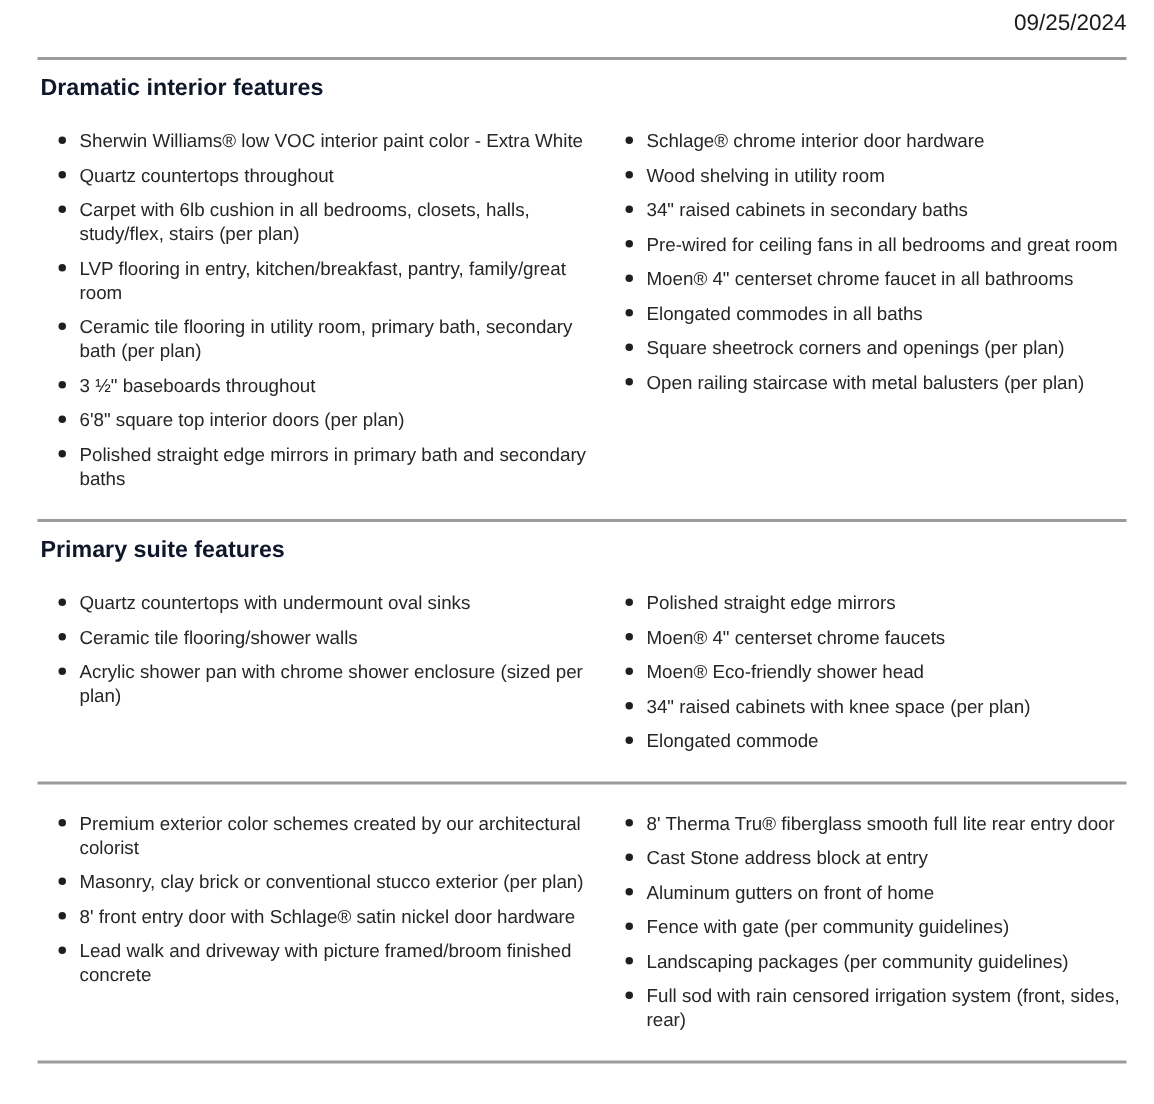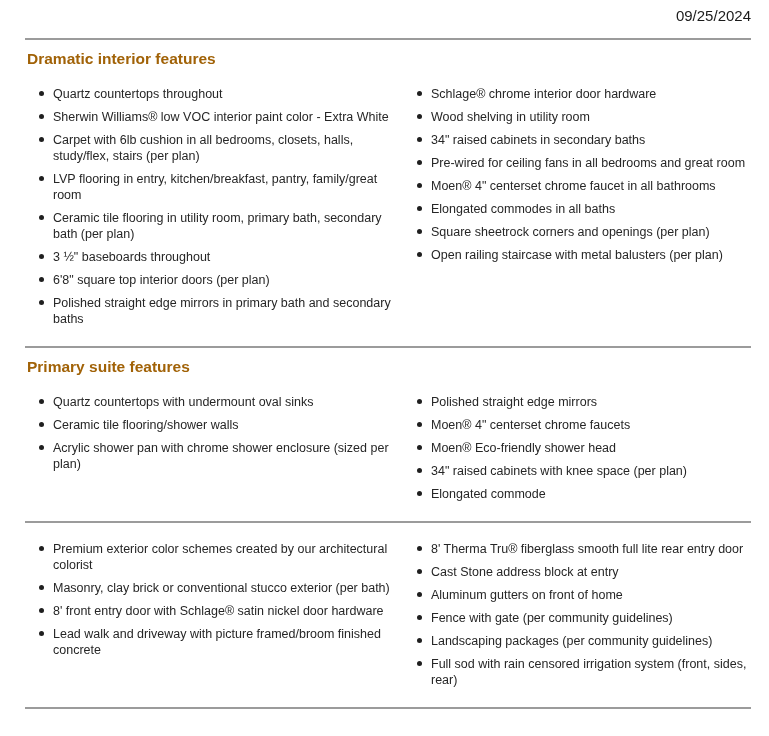--- a/index.html
+++ b/index.html
@@ -30,21 +30,21 @@
   .divider {
     height: 2px;
     background: #9b9b9b;
     margin-top: 13px;
   }
   .feature-section .section-title {
     margin: 10px 0 0 2px;
     font-size: 15.5px;
     line-height: 18px;
     font-weight: 700;
-    color: #a16207;
+    color: #0f172a;
   }
   .columns {
     display: flex;
     gap: 10px;
     margin-top: 18px;
   }
   ul.col {
     list-style: none;
     margin: 0;
     padding: 0;
@@ -78,25 +78,25 @@
 <div class="page">
   <div class="date-row">09/25/2024</div>
   <div class="divider"></div>
   <main id="sections">
   <section class="feature-section">
     <h2 class="section-title">Dramatic interior features</h2>
     <div class="columns">
       <ul class="col col-left">
             <li class="feature-item">
               <span class="bullet"></span>
+              <span class="item-text">Sherwin Williams® low VOC interior paint color - Extra White</span>
+            </li>
+            <li class="feature-item">
+              <span class="bullet"></span>
               <span class="item-text">Quartz countertops throughout</span>
-            </li>
-            <li class="feature-item">
-              <span class="bullet"></span>
-              <span class="item-text">Sherwin Williams® low VOC interior paint color - Extra White</span>
             </li>
             <li class="feature-item">
               <span class="bullet"></span>
               <span class="item-text">Carpet with 6lb cushion in all bedrooms, closets, halls, study/flex, stairs (per plan)</span>
             </li>
             <li class="feature-item">
               <span class="bullet"></span>
               <span class="item-text">LVP flooring in entry, kitchen/breakfast, pantry, family/great room</span>
             </li>
             <li class="feature-item">
@@ -199,21 +199,21 @@
 
   <section class="feature-section">
     <div class="columns">
       <ul class="col col-left">
             <li class="feature-item">
               <span class="bullet"></span>
               <span class="item-text">Premium exterior color schemes created by our architectural colorist</span>
             </li>
             <li class="feature-item">
               <span class="bullet"></span>
-              <span class="item-text">Masonry, clay brick or conventional stucco exterior (per bath)</span>
+              <span class="item-text">Masonry, clay brick or conventional stucco exterior (per plan)</span>
             </li>
             <li class="feature-item">
               <span class="bullet"></span>
               <span class="item-text">8' front entry door with Schlage® satin nickel door hardware</span>
             </li>
             <li class="feature-item">
               <span class="bullet"></span>
               <span class="item-text">Lead walk and driveway with picture framed/broom finished concrete</span>
             </li>
           </ul>

